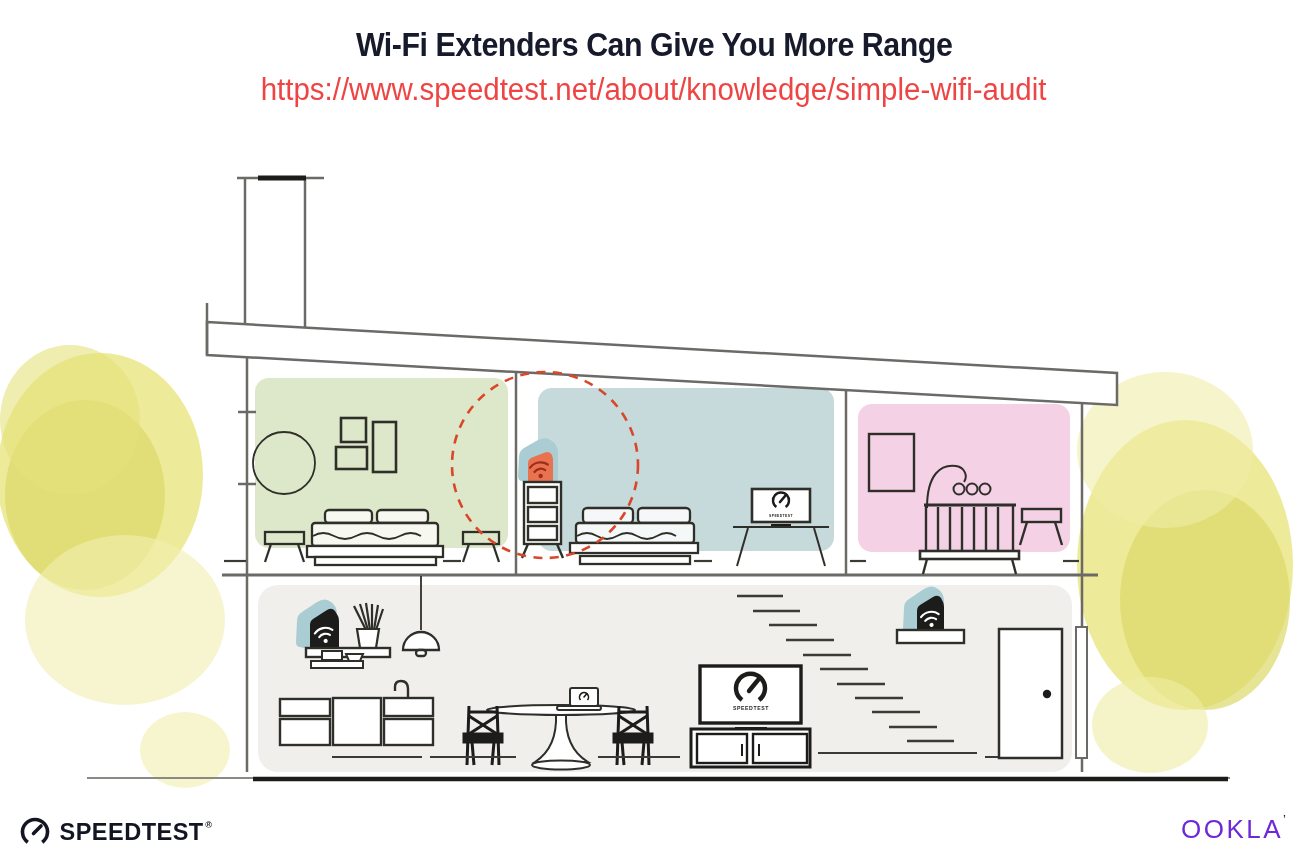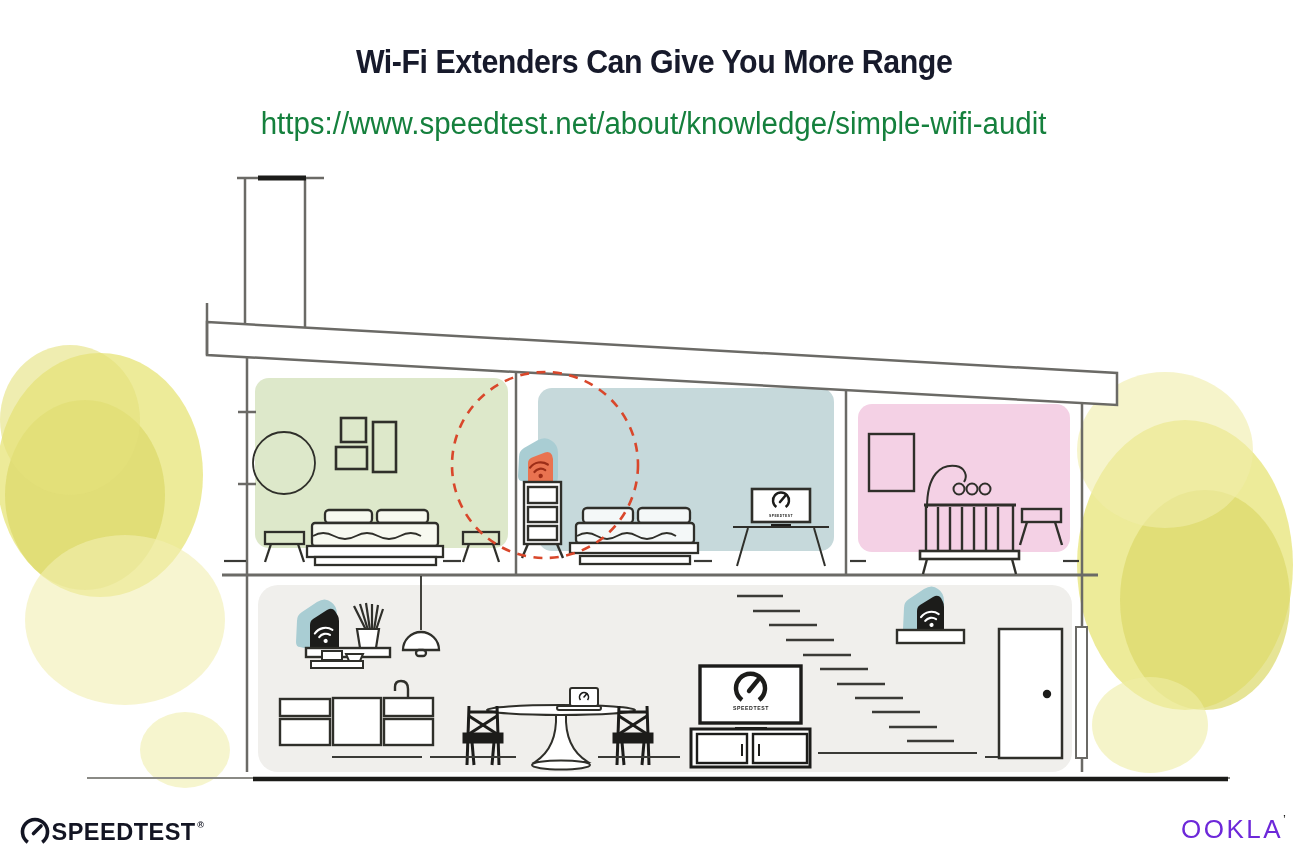--- a/index.html
+++ b/index.html
@@ -1,24 +1,24 @@
 <!DOCTYPE html>
 <html><head>
 <meta charset="utf-8">
 <style>
   html,body{margin:0;padding:0;background:#ffffff;}
   .canvas{position:relative;width:1308px;height:861px;background:#fff;overflow:hidden;
           font-family:"Liberation Sans", sans-serif;}
   .hdr{position:absolute;left:0;top:0;width:100%;text-align:center;}
-  .title{margin:17px;padding-top:26px;font-size:33px;font-weight:800;color:#171a2b;letter-spacing:-.5px;}
+  .title{margin:0;padding-top:26px;font-size:33px;font-weight:800;color:#171a2b;letter-spacing:-.5px;}
   .title .sq{display:inline-block;transform:scaleX(.92);transform-origin:center;}
-  .url{margin:0;padding-top:8px;font-size:31px;font-weight:400;color:#15803d;}
+  .url{margin:0;padding-top:8px;font-size:31px;font-weight:400;color:#ef4444;}
   .url .sq{display:inline-block;transform:scaleX(.95);transform-origin:center;}
   svg.scene{position:absolute;left:0;top:0;}
-  .footer-left{position:absolute;left:20px;bottom:14px;display:flex;align-items:center;gap:0;}
+  .footer-left{position:absolute;left:20px;bottom:14px;display:flex;align-items:center;gap:8px;}
   .st-word{font-size:24px;font-weight:800;color:#131523;letter-spacing:.5px;
            display:inline-block;transform:scaleX(.98);}
   .st-mark{font-size:9px;font-weight:700;color:#131523;vertical-align:top;position:relative;top:2px;}
   .footer-right{position:absolute;right:22px;bottom:16px;}
   .ookla-word{font-size:26px;font-weight:400;color:#6d28d9;letter-spacing:2.5px;}
   .ookla-mark{font-size:13px;color:#1c1c1a;vertical-align:top;position:relative;top:-2px;}
 </style>
 </head>
 <body>
 

